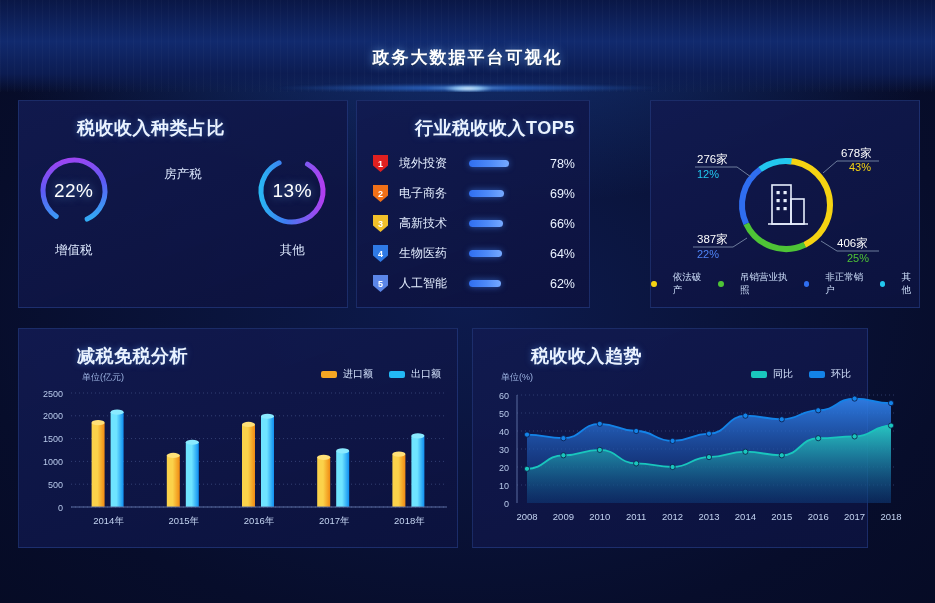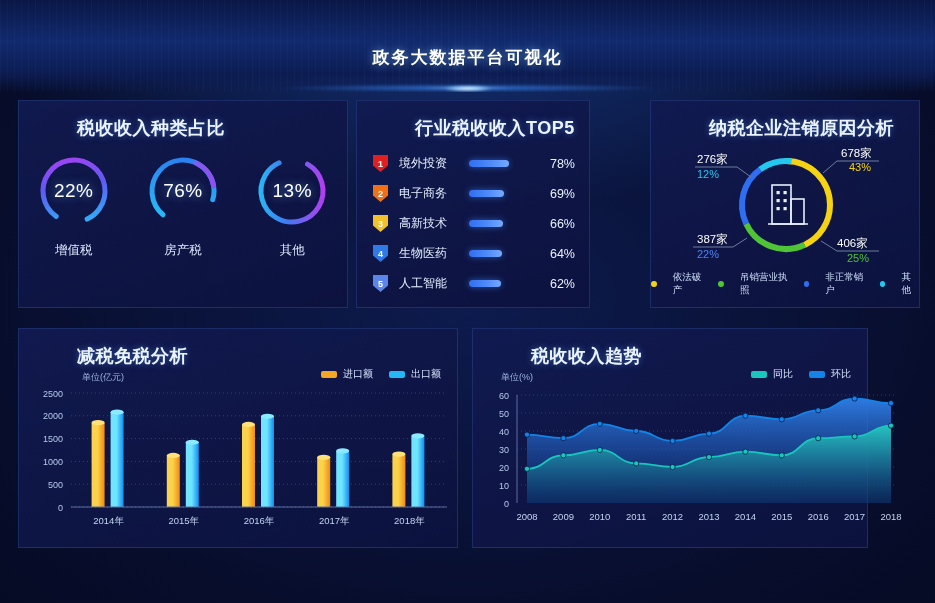--- a/index.html
+++ b/index.html
@@ -152,38 +152,20 @@
               </linearGradient>
             </defs>
             <circle cx="38" cy="38" r="31" fill="none" stroke="url(#gg1)" stroke-width="5" stroke-linecap="round" stroke-dasharray="162 195" transform="rotate(125 38 38)"></circle>
           </svg>
           <div class="gauge-val">22%</div>
         </div>
         <div class="gauge-name">增值税</div>
       </div>
 
       <div class="gauge">
-        <div class="gauge-ring">
-          <svg width="76" height="76" viewBox="0 0 76 76">
-            <defs>
-              <linearGradient id="gg2" x1="0%" y1="80%" x2="100%" y2="10%">
-                <stop offset="0%" stop-color="#2a7ef0"></stop>
-                <stop offset="55%" stop-color="#2aa6f5"></stop>
-                <stop offset="100%" stop-color="#22c8f5"></stop>
-              </linearGradient>
-              <linearGradient id="gg2b" x1="0%" y1="0%" x2="100%" y2="100%">
-                <stop offset="0%" stop-color="#22b0f5"></stop>
-                <stop offset="100%" stop-color="#a040ef"></stop>
-              </linearGradient>
-            </defs>
-            <circle cx="38" cy="38" r="31" fill="none" stroke="url(#gg2)" stroke-width="5" stroke-linecap="round" stroke-dasharray="133 195" transform="rotate(130 38 38)"></circle>
-            <circle cx="38" cy="38" r="31" fill="none" stroke="url(#gg2b)" stroke-width="5" stroke-linecap="round" stroke-dasharray="30 195" transform="rotate(-65 38 38)"></circle>
-          </svg>
-          <div class="gauge-val">76%</div>
-        </div>
         <div class="gauge-name">房产税</div>
       </div>
 
       <div class="gauge">
         <div class="gauge-ring">
           <svg width="76" height="76" viewBox="0 0 76 76">
             <defs>
               <linearGradient id="gg3" x1="10%" y1="0%" x2="70%" y2="100%">
                 <stop offset="0%" stop-color="#22c8f5"></stop>
                 <stop offset="45%" stop-color="#3f7bf2"></stop>
@@ -247,21 +229,20 @@
           <div class="rank-pct">62%</div>
         </div>
       </div>
   </div>
 
   <div class="panel" id="panel-cancel">
     <span class="corner c-tl"></span>
     <span class="corner c-tr"></span>
     <span class="corner c-bl"></span>
     <span class="corner c-br"></span>
-    <div class="panel-title">纳税企业注销原因分析</div>
 
     <div class="donut-wrap">
       <svg width="270" height="140" viewBox="0 0 270 140">
 
         <g transform="rotate(-90 135 70)" fill="none" stroke-width="6">
 
           <circle cx="135" cy="70" r="44" stroke="#f5d312" stroke-dasharray="118.9 157.6" transform="rotate(0 135 70)"></circle>
 
           <circle cx="135" cy="70" r="44" stroke="#4ec436" stroke-dasharray="69.1 207.4" transform="rotate(154.8 135 70)"></circle>
 

